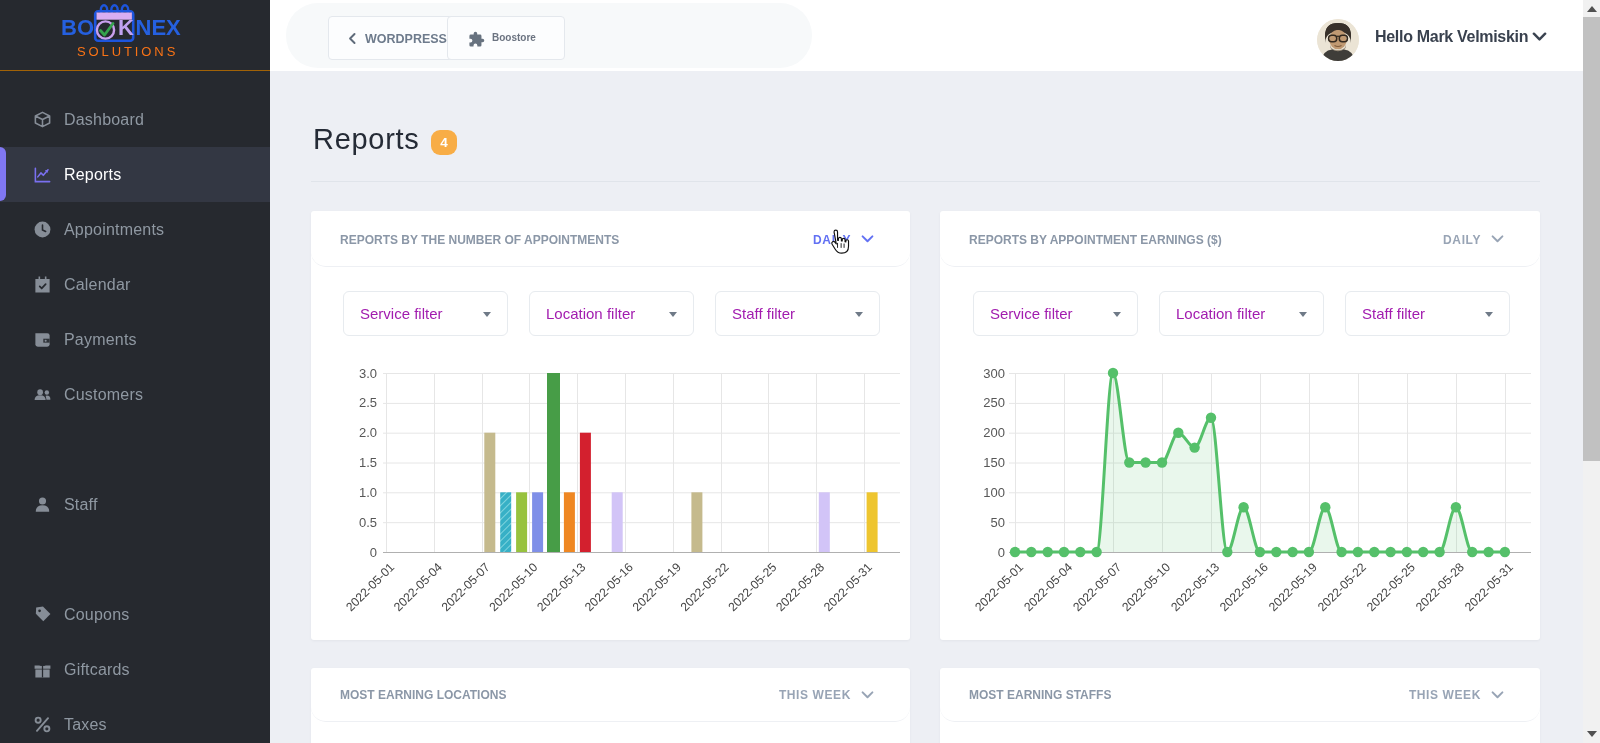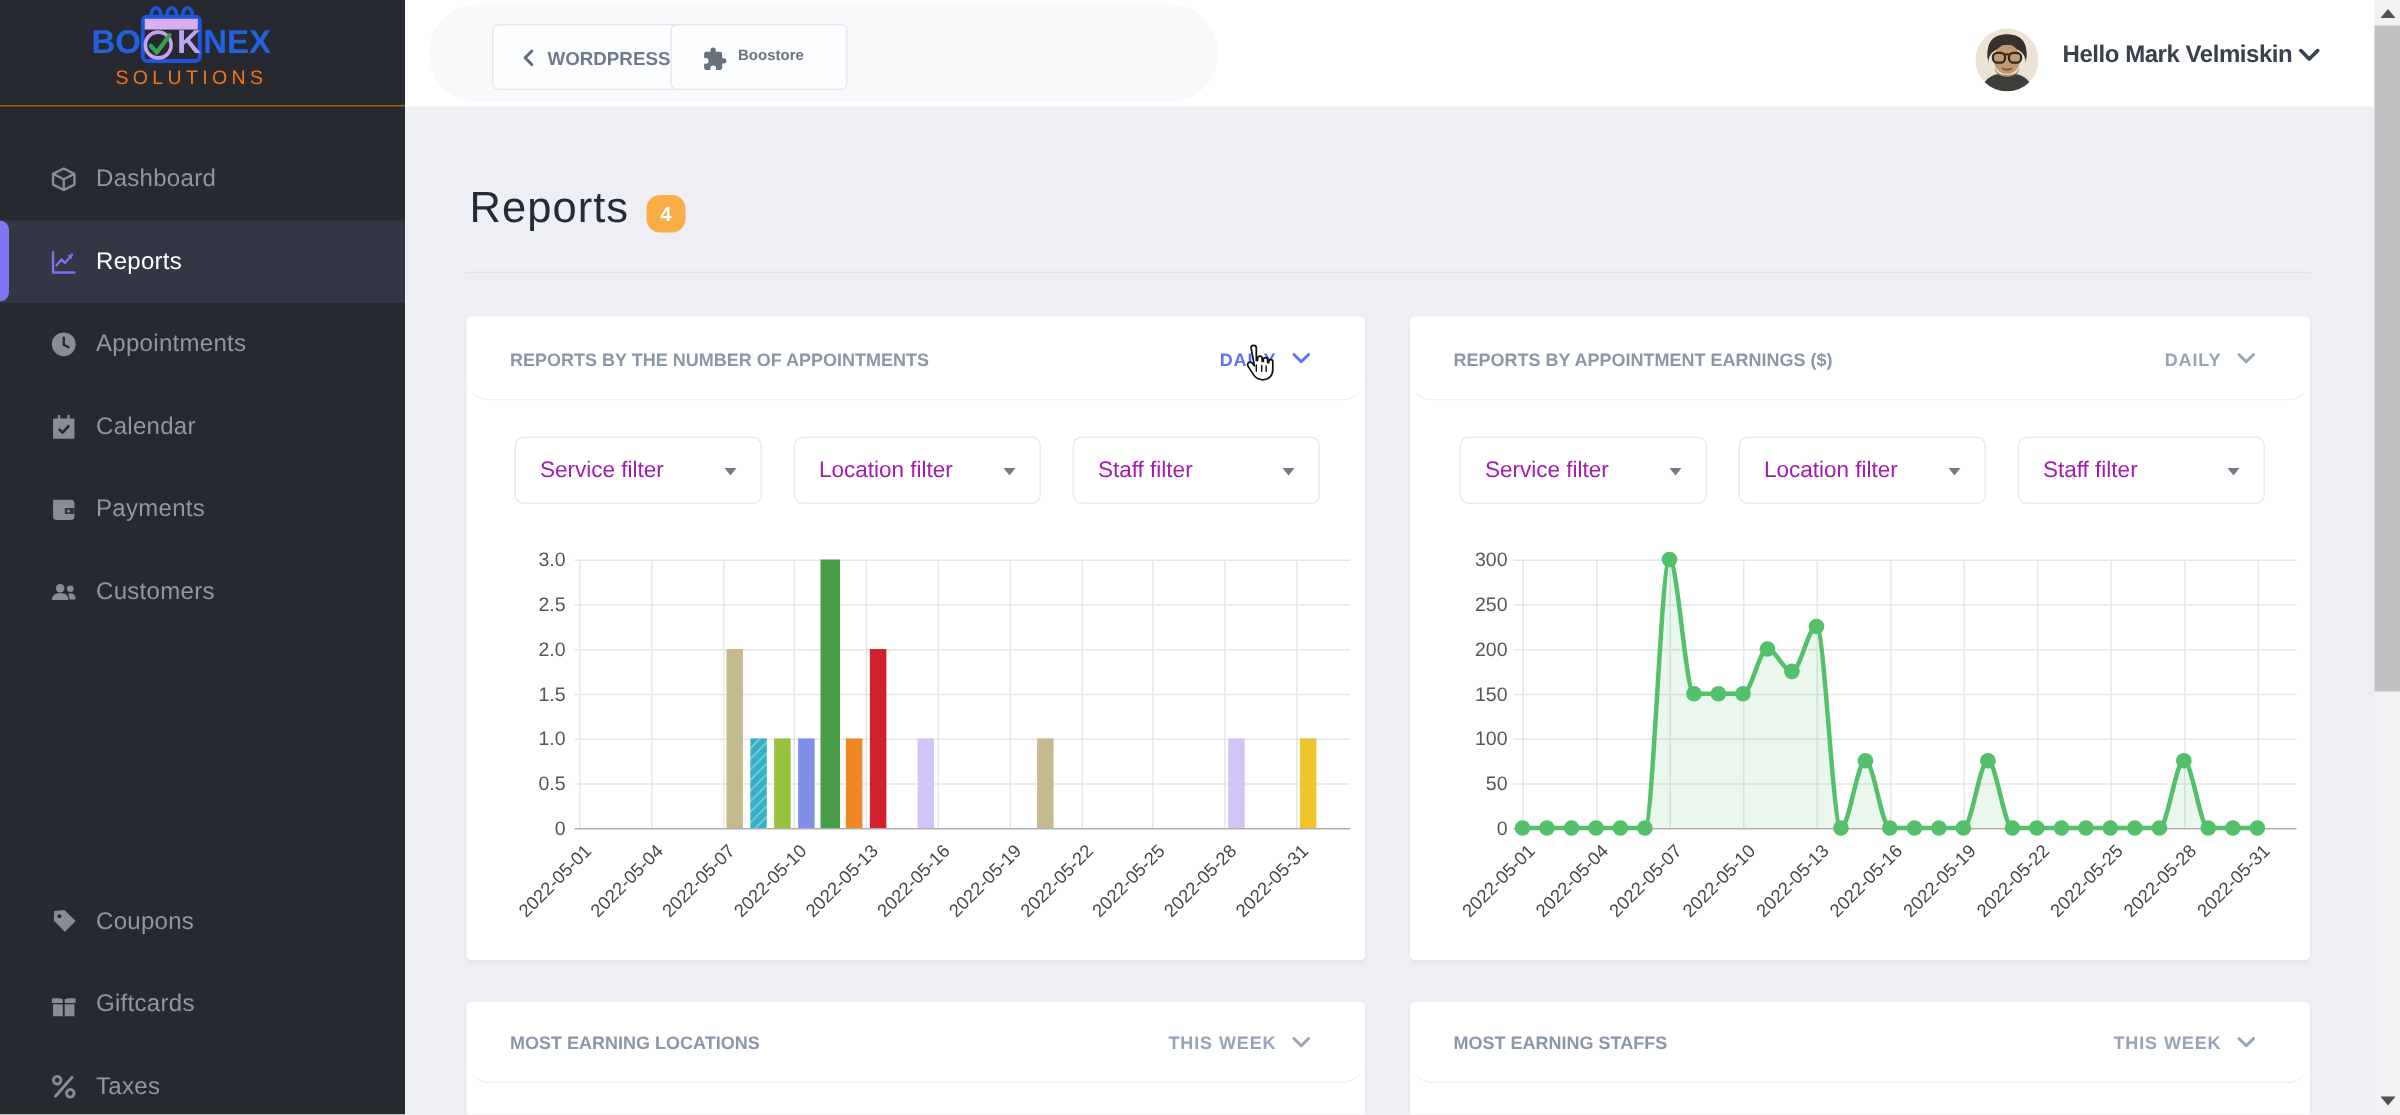--- a/index.html
+++ b/index.html
@@ -143,20 +143,27 @@
     <span class="lb">Payments</span>
   </div>
   <div class="mi abs" style="top:367px">
     <svg class="ic" viewBox="0 0 24 24">
         <circle cx="9" cy="9" r="3.6" fill="#868d97"></circle>
         <path d="M2 19 q0-6 7-6 q7 0 7 6 z" fill="#868d97"></path>
         <circle cx="17.5" cy="9.5" r="2.8" fill="#868d97"></circle>
         <path d="M16 13.5 q6-1 6 5 h-5" fill="#868d97"></path>
       </svg>
     <span class="lb">Customers</span>
+  </div>
+  <div class="mi abs" style="top:477px">
+    <svg class="ic" viewBox="0 0 24 24">
+        <circle cx="12" cy="7.5" r="4.5" fill="#868d97"></circle>
+        <path d="M3.5 21 q0-8 8.5-8 q8.5 0 8.5 8 z" fill="#868d97"></path>
+      </svg>
+    <span class="lb">Staff</span>
   </div>
   <div class="mi abs" style="top:587px">
     <svg class="ic" viewBox="0 0 24 24">
         <path fill="#868d97" d="M12.6 2 L22 11.4 L13 20.4 L3.6 11 L4 3 Z"></path>
         <circle cx="8.3" cy="7.3" r="1.7" fill="#26292f"></circle>
       </svg>
     <span class="lb">Coupons</span>
   </div>
   <div class="mi abs" style="top:642px">
     <svg class="ic" viewBox="0 0 24 24">

